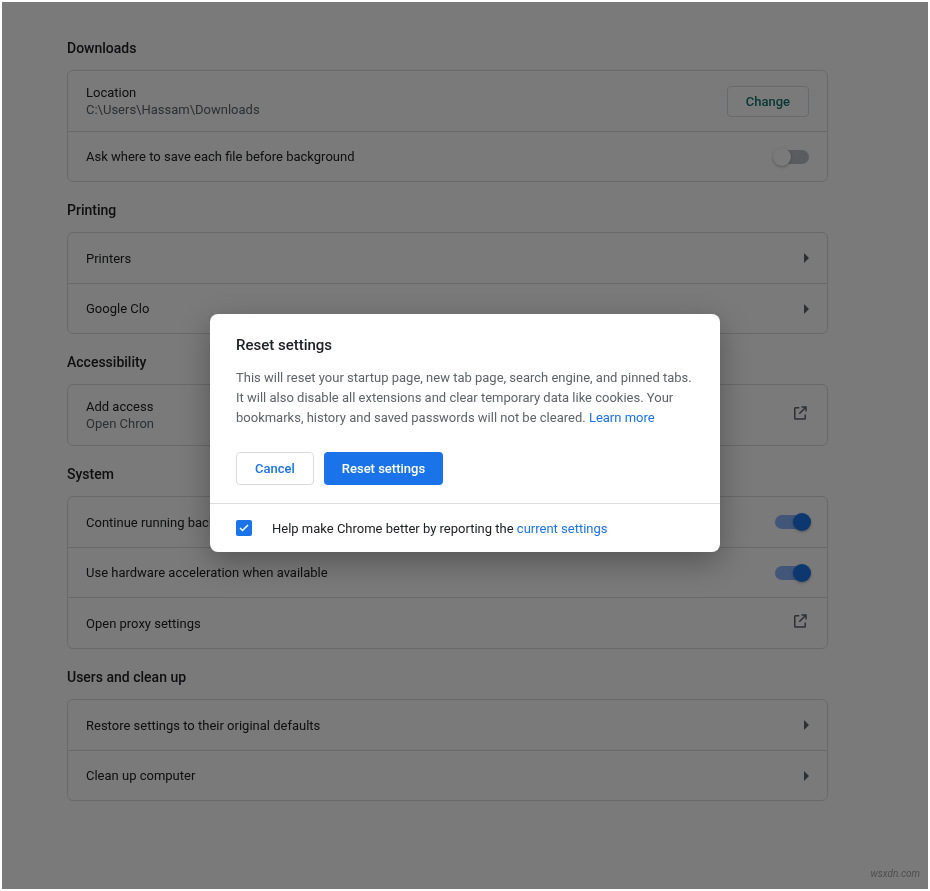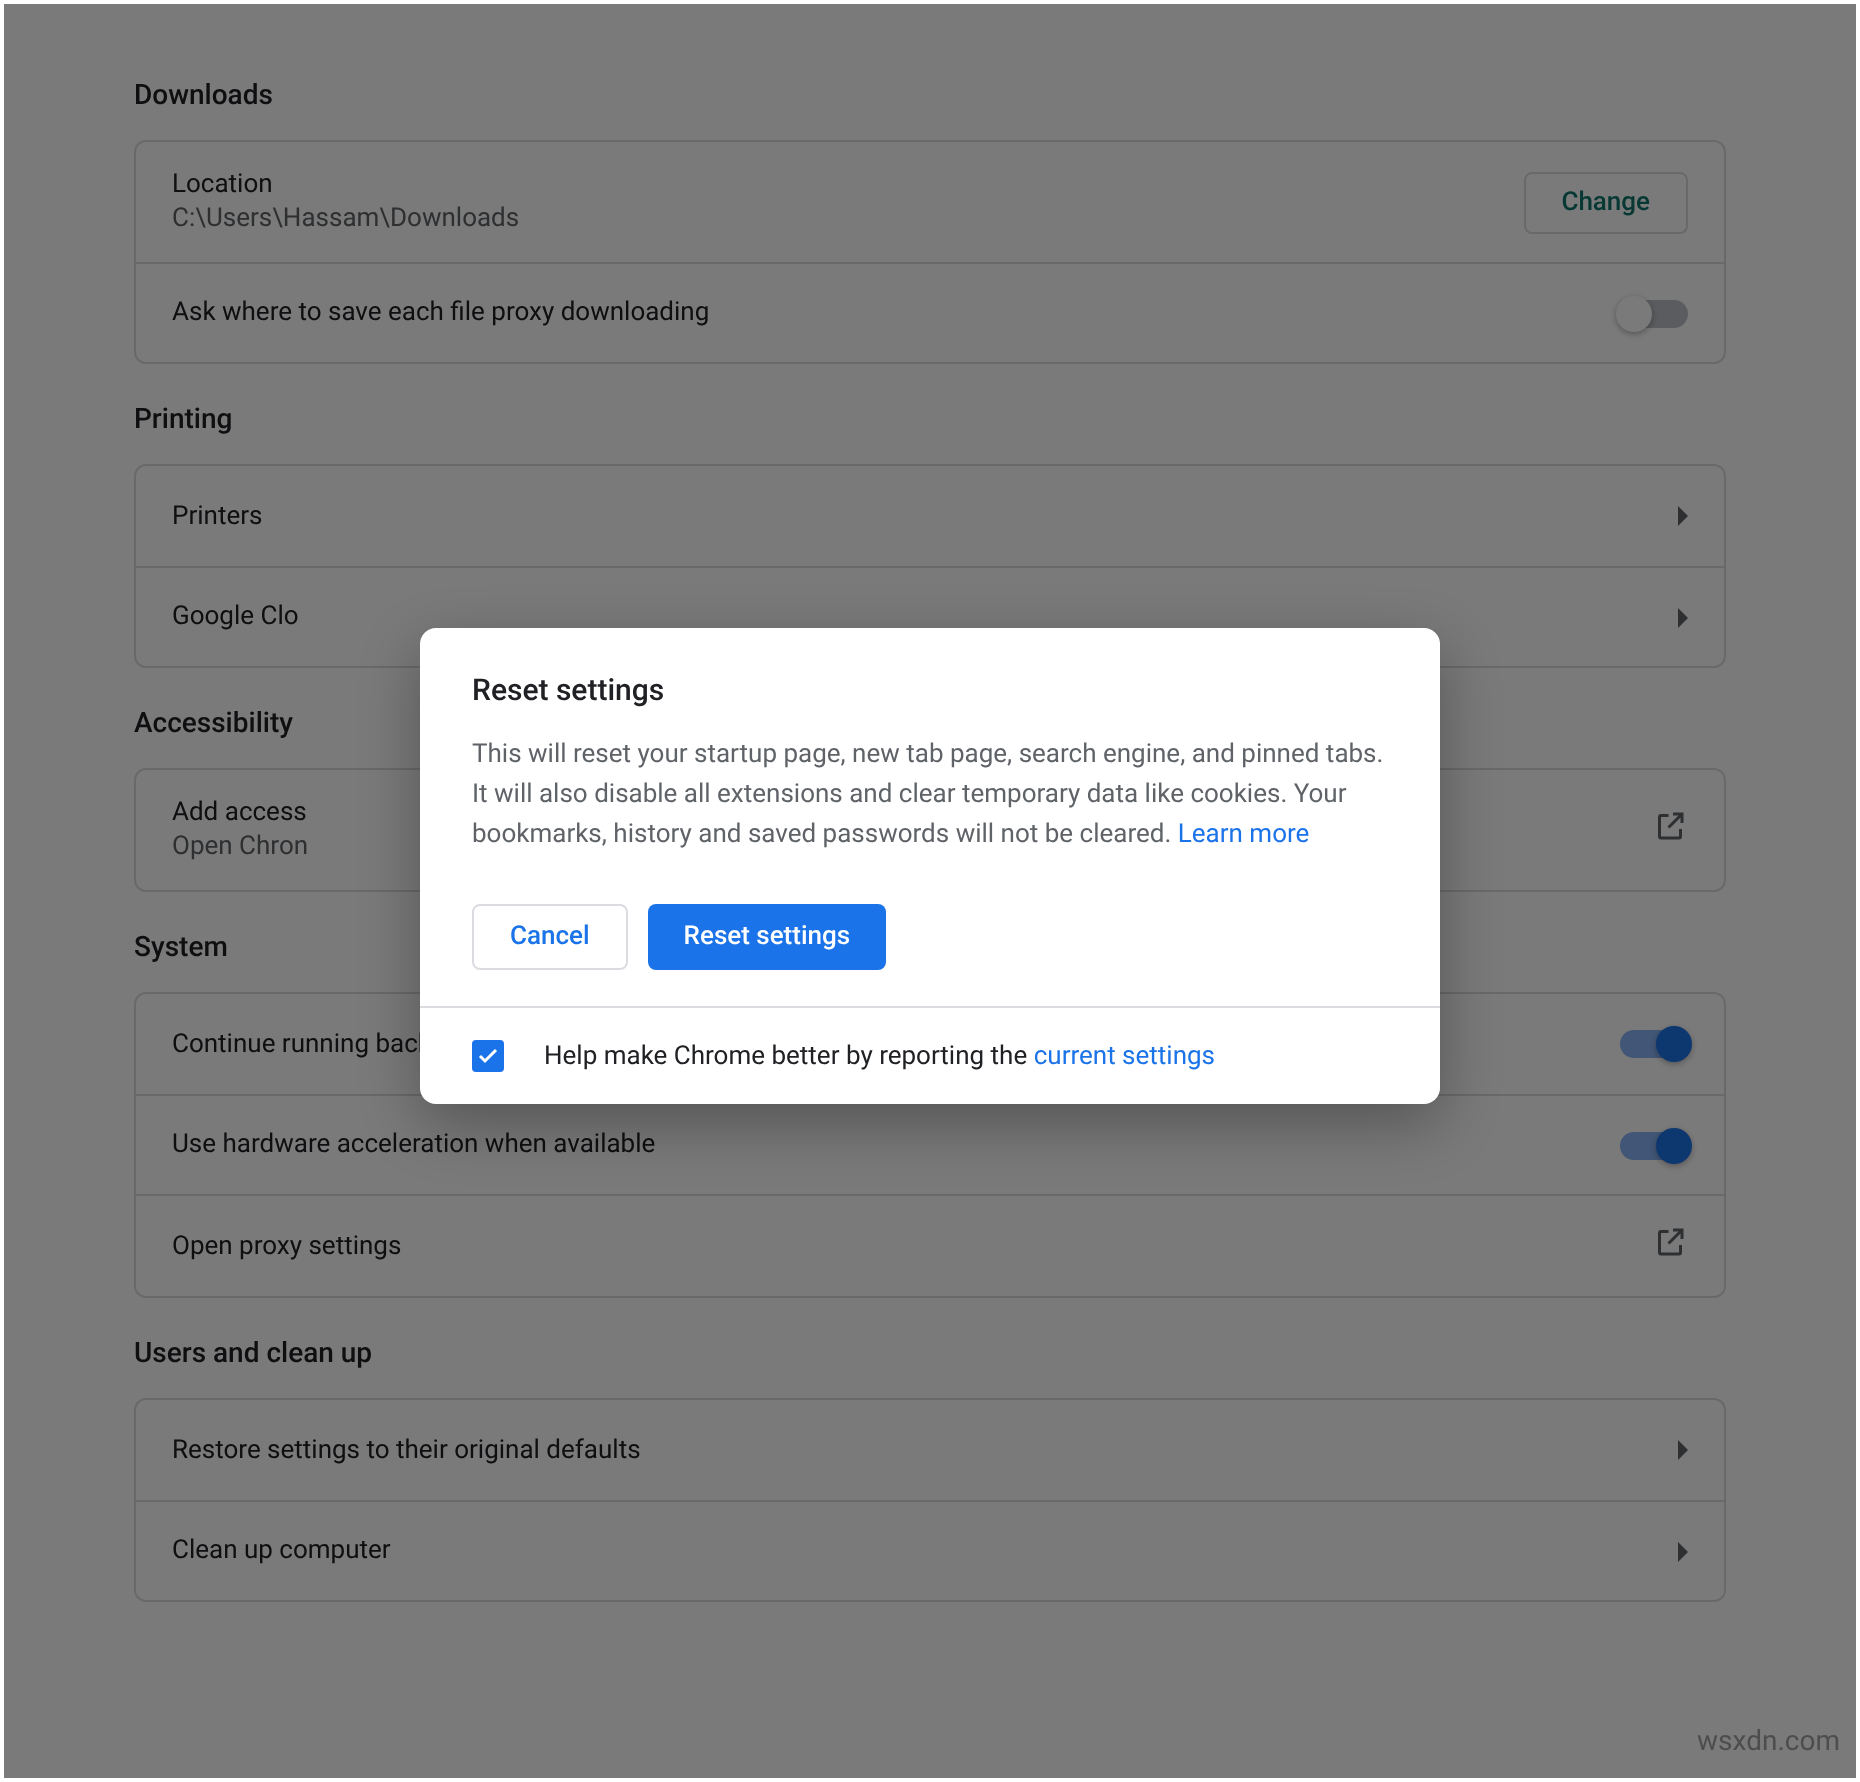--- a/index.html
+++ b/index.html
@@ -9,21 +9,21 @@
       font-family: "Segoe UI", Roboto, Arial, sans-serif;
     }
     body {
       background: #fff;
       width: 930px;
       height: 891px;
       overflow: hidden;
       position: relative;
     }
     .settings-page {
-      padding: 30px 67px 30px 67px;
+      padding: 30px 102px 30px 67px;
       background: #fff;
       height: 100%;
     }
     .section-heading {
       font-size: 14px;
       font-weight: 500;
       color: #202124;
       margin-bottom: 14px;
       margin-top: 20px;
     }
@@ -191,43 +191,44 @@
       font-size: 13px;
       color: #202124;
     }
     .dialog-footer .help-text .link {
       color: #1a73e8;
     }
     .watermark {
       position: absolute;
       right: 10px;
       bottom: 12px;
-      font-size: 14px;
+      font-size: 10px;
       color: #222;
       opacity: .5;
       z-index: 5;
+      font-style: italic;
     }
   </style>
 </head>
 <body>
 
 <div class="settings-page">
 
   <div class="section-heading">Downloads</div>
   <div class="card">
     <div class="row">
       <div class="label">
         <div class="title">Location</div>
         <div class="subtitle">C:\Users\Hassam\Downloads</div>
       </div>
       <button class="btn-outlined">Change</button>
     </div>
     <div class="row">
       <div class="label">
-        <div class="title">Ask where to save each file proxy downloading</div>
+        <div class="title">Ask where to save each file before background</div>
       </div>
       <div class="toggle"></div>
     </div>
   </div>
 
   <div class="section-heading">Printing</div>
   <div class="card">
     <div class="row">
       <div class="label">
           <div class="title">Printers</div>

